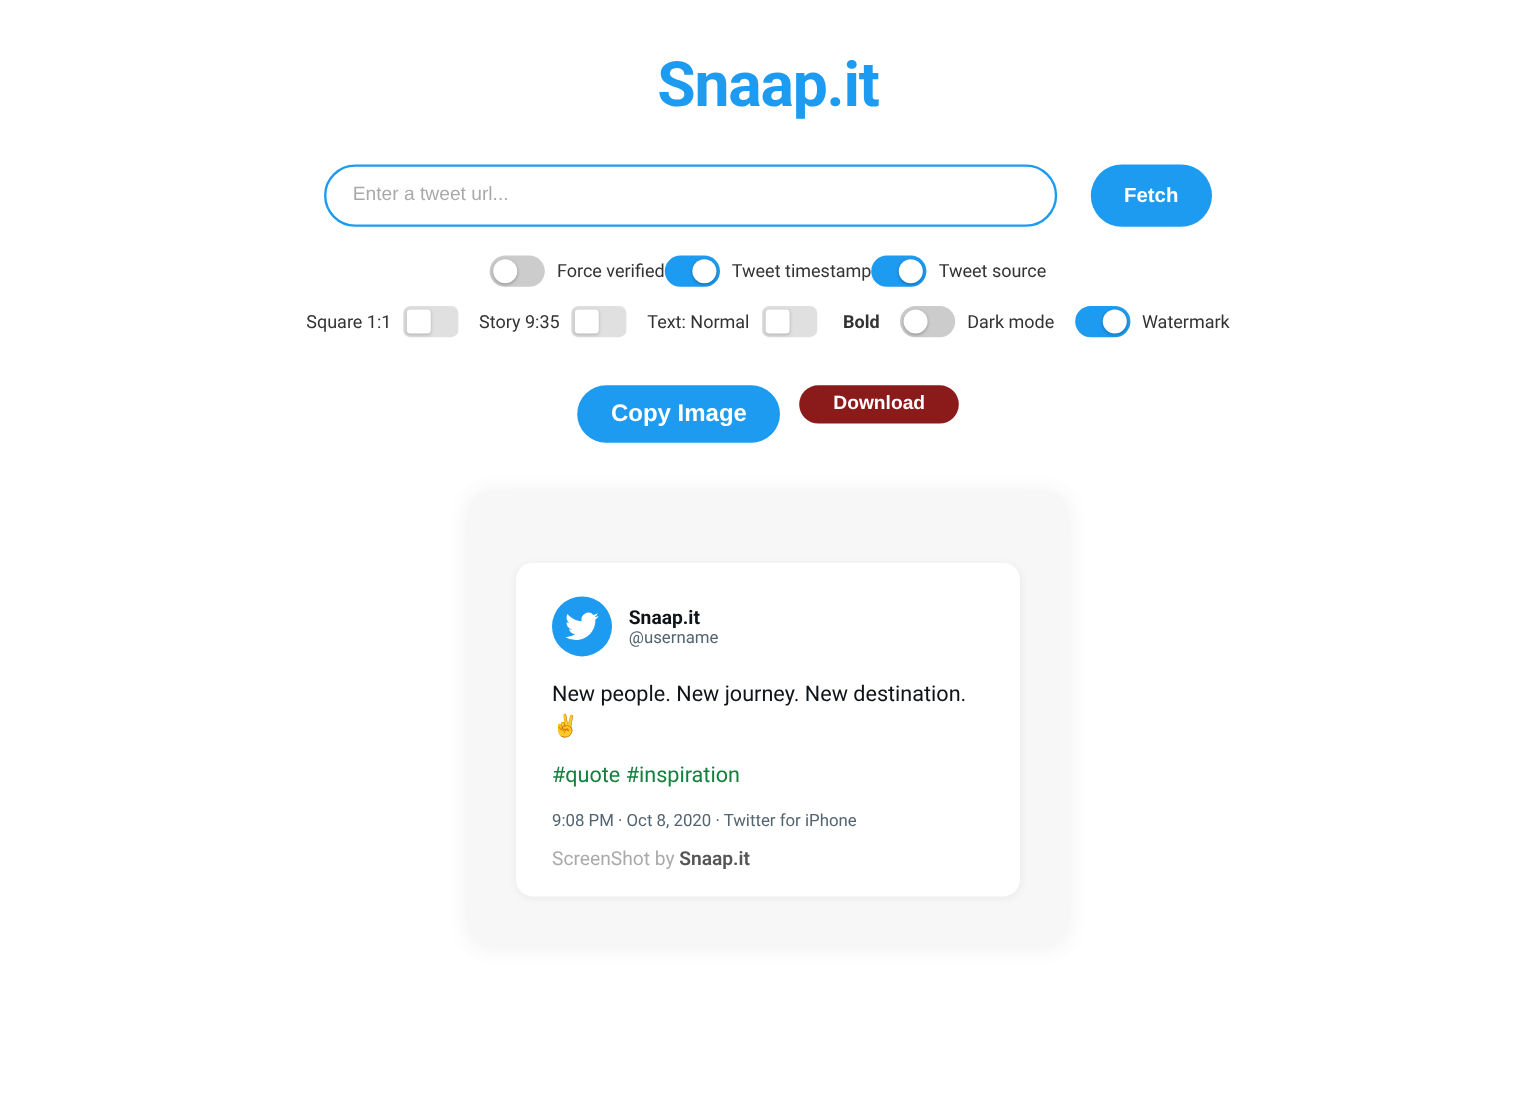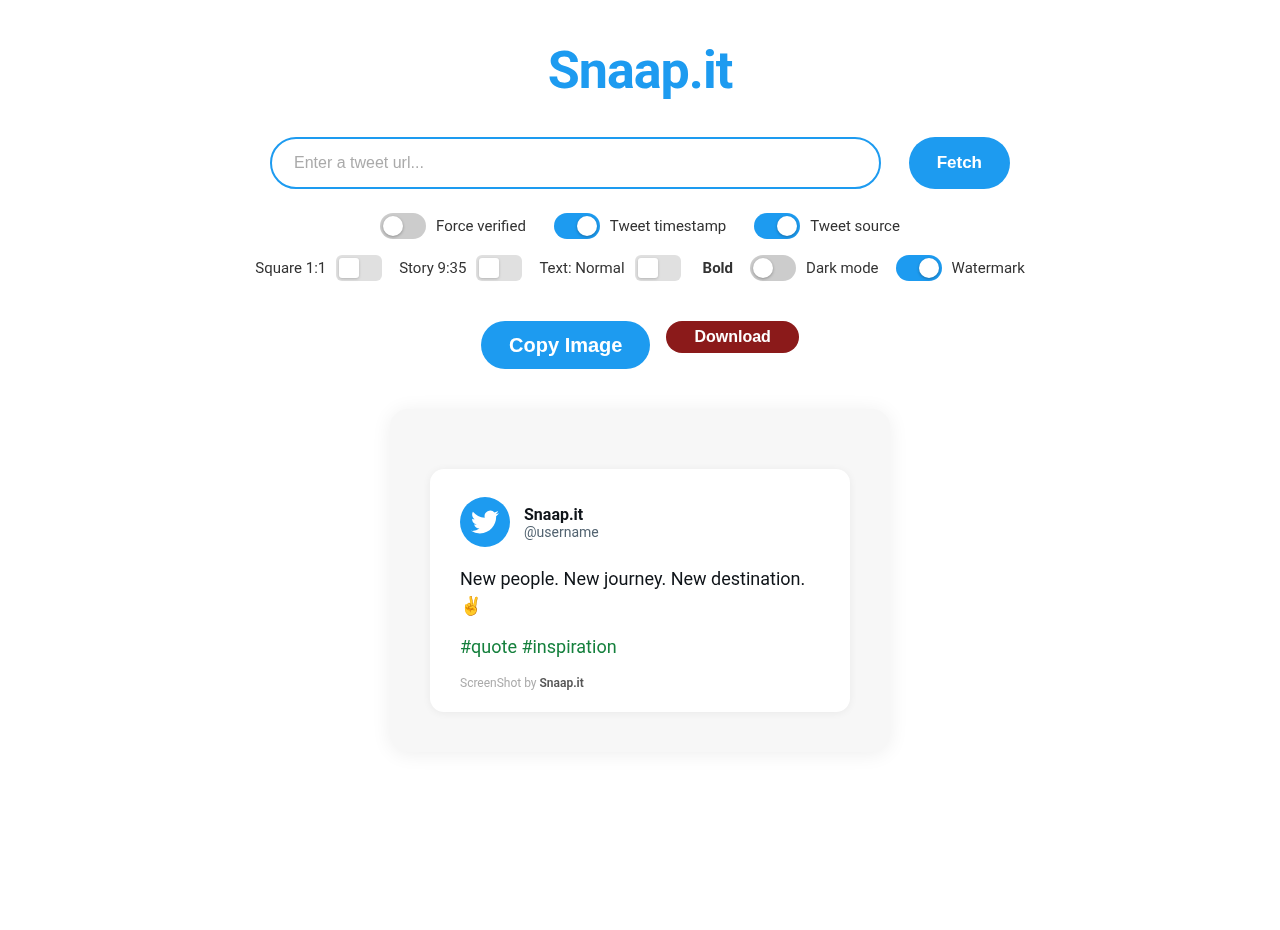--- a/index.html
+++ b/index.html
@@ -49,21 +49,20 @@
       border: none;
       border-radius: 999px;
       font-size: 17px;
       font-weight: 600;
       cursor: pointer;
     }
 
     .controls-row {
       display: flex;
       align-items: center;
-      gap: 28px;
       margin-bottom: 16px;
       flex-wrap: wrap;
       justify-content: center;
     }
 
     .control-item {
       display: flex;
       align-items: center;
       gap: 10px;
       font-size: 15px;
@@ -230,21 +229,21 @@
       line-height: 1.5;
     }
 
     .tweet-meta {
       font-size: 14px;
       color: #536471;
       margin-bottom: 14px;
     }
 
     .tweet-watermark {
-      font-size: 12px;
+      font-size: 16px;
       color: #aaa;
     }
     .tweet-watermark strong {
       color: #555;
       font-weight: 600;
     }
 
     .bold-label {
       font-weight: 700;
       padding-left: 12px;
@@ -354,17 +353,18 @@
         </svg>
       </div>
       <div class="tweet-user-info">
         <span class="tweet-display-name">Snaap.it</span>
         <span class="tweet-username">@username</span>
       </div>
     </div>
 
     <div class="tweet-content">New people. New journey. New destination.✌</div>
     <div class="tweet-hashtags">#quote #inspiration</div>
+    <div class="tweet-meta">9:08 PM · Oct 8, 2020 · Twitter for iPhone</div>
     <div class="tweet-watermark">
       <span>ScreenShot by </span><strong>Snaap.it</strong>
     </div>
   </div>
 </div>
 
 </body></html>

